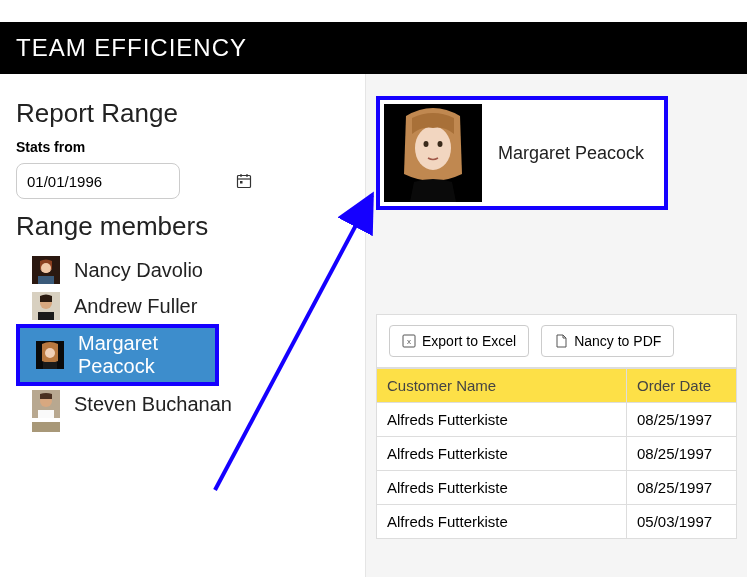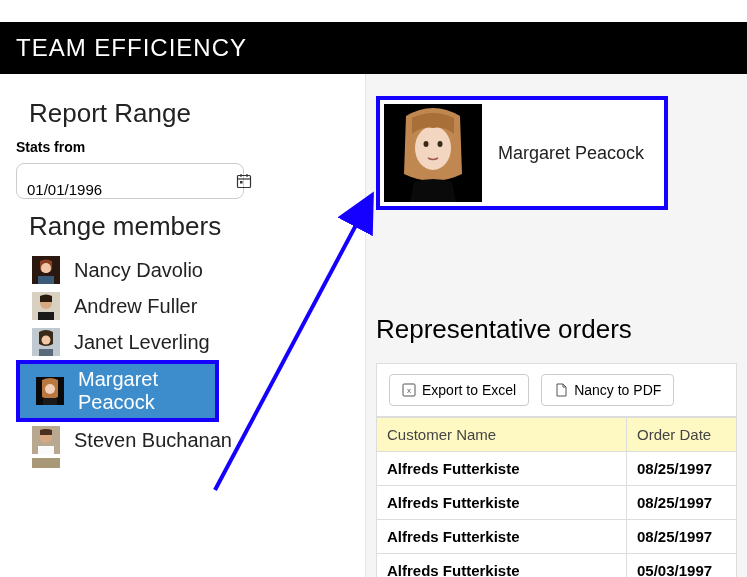--- a/index.html
+++ b/index.html
@@ -2,43 +2,43 @@
 <html><head>
 <meta charset="utf-8">
 <style>
   * { box-sizing: border-box; margin: 0; padding: 0; }
   body { font-family: Arial, Helvetica, sans-serif; width: 747px; height: 577px; overflow: hidden; background: #fff; position: relative; }
   .header { background: #000; color: #fff; padding: 12px 16px; margin-top: 22px; }
   .header h1 { font-size: 24px; font-weight: 400; letter-spacing: 1px; }
   .content { display: flex; height: calc(100% - 48px); }
   .sidebar { width: 365px; padding: 16px; background: #fff; }
   .main { flex: 1; background: #f5f5f5; border-left: 1px solid #e5e5e5; padding: 10px 10px 0 10px; position: relative; }
-  h2.section { font-size: 26px; font-weight: 400; color: #222; margin: 8px 0 10px 13px; }
+  h2.section { font-size: 26px; font-weight: 400; color: #222; margin: 8px 0 10px 0; }
   .field-label { font-size: 14px; font-weight: 700; margin-top: 8px; margin-bottom: 8px; display: block; }
-  .date-input { display: flex; align-items: flex-end; border: 1px solid #ccc; border-radius: 8px; width: 228px; height: 36px; margin-bottom: 12px; }
+  .date-input { display: flex; align-items: center; border: 1px solid #ccc; border-radius: 8px; width: 164px; height: 36px; margin-bottom: 12px; }
   .date-input input { border: none; outline: none; flex: 1; padding: 0 10px; font-size: 15px; background: transparent; }
   .date-input .cal-btn { width: 36px; height: 34px; display: flex; align-items: center; justify-content: center; cursor: pointer; }
   .team-list { margin-top: 4px; }
   .team-item { display: flex; align-items: center; padding: 4px 6px; cursor: pointer; border-radius: 3px; }
   .team-item .avatar { width: 28px; height: 28px; border-radius: 2px; margin-right: 14px; margin-left: 10px; flex-shrink: 0; }
   .team-item .name { font-size: 20px; color: #222; }
   .team-item.selected { background: #3d8dcc; color: #fff; }
   .team-item.selected .name { color: #fff; }
   .selected-box { border: 4px solid #1500ff; padding: 0px; width: 203px; margin-left: 0; }
   .selected-box .team-item { border-radius: 0; }
   .profile-card { background: #fff; border: 4px solid #1500ff; padding: 4px; display: flex; align-items: center; width: 292px; position: absolute; top: 22px; left: 10px; }
   .profile-card .photo { width: 98px; height: 98px; background: #000; flex-shrink: 0; }
   .profile-card .pname { flex: 1; text-align: center; font-size: 18px; color: #222; padding: 0 6px; }
   .orders-section { margin-top: 230px; }
   .orders-section h2 { font-size: 26px; font-weight: 400; margin-bottom: 18px; }
   .export-bar { border: 1px solid #ddd; background: #fff; padding: 10px 12px; display: flex; gap: 12px; }
   .export-btn { border: 1px solid #ccc; background: #fff; border-radius: 4px; padding: 7px 12px; font-size: 14px; display: flex; align-items: center; gap: 6px; cursor: pointer; }
   table.orders { width: 100%; border-collapse: collapse; background: #fff; }
-  table.orders th, table.orders td { border: 1px solid #ddd; padding: 8px 10px; font-size: 15px; text-align: left; font-weight: bold; }
-  table.orders th { font-weight: 400; color: #444; background: #fef9c3; margin-left: 44px; }
+  table.orders th, table.orders td { border: 1px solid #ddd; padding: 8px 10px; font-size: 15px; text-align: left; }
+  table.orders th { font-weight: 400; color: #444; background: #fde047; margin-left: 44px; }
   svg.arrow { position: absolute; top: 0; left: 0; pointer-events: none; z-index: 10; }
   .avatar svg, .photo svg { display: block; }
 </style>
 </head>
 <body>
 
 <div class="header">
   <h1>TEAM EFFICIENCY</h1>
 </div>
 
@@ -76,32 +76,20 @@
       <div class="team-item">
         <span class="avatar">
             <svg width="28" height="28">
               <rect width="28" height="28" fill="#d8d0c0"></rect>
               <circle cx="14" cy="11" r="6" fill="#d8a880"></circle>
               <path d="M8 4 Q14 1 20 4 L20 10 L8 10 Z" fill="#2a1a10"></path>
               <rect x="6" y="20" width="16" height="8" fill="#1a1a1a"></rect>
             </svg>
           </span>
         <span class="name">Andrew Fuller</span>
-      </div>
-      <div class="team-item">
-        <span class="avatar">
-            <svg width="28" height="28">
-              <rect width="28" height="28" fill="#c0c8d0"></rect>
-              <circle cx="14" cy="12" r="5" fill="#e8c0a0"></circle>
-              <path d="M7 4 Q14 0 21 4 L21 16 Q14 20 7 16 Z" fill="#3a2818"></path>
-              <circle cx="14" cy="12" r="4.5" fill="#f0c8a8"></circle>
-              <rect x="7" y="21" width="14" height="7" fill="#5a6a7a"></rect>
-            </svg>
-          </span>
-        <span class="name">Janet Leverling</span>
       </div>
       <div class="selected-box">
         <div class="team-item selected">
           <span class="avatar">
               <svg width="28" height="28">
                 <rect width="28" height="28" fill="#0a0a0a"></rect>
                 <path d="M6 3 Q14 -1 22 3 L22 20 Q14 24 6 20 Z" fill="#b87840"></path>
                 <circle cx="14" cy="12" r="5" fill="#f0d0b8"></circle>
                 <rect x="7" y="21" width="14" height="7" fill="#1a1a1a"></rect>
               </svg>
@@ -141,21 +129,20 @@
             <ellipse cx="56" cy="40" rx="2.5" ry="3" fill="#3a2a1a"></ellipse>
             <path d="M44 54 Q49 57 54 54" stroke="#a05848" stroke-width="1.5" fill="none"></path>
             <path d="M30 78 Q49 72 68 78 L72 98 L26 98 Z" fill="#0a0a0a"></path>
             <path d="M28 14 Q49 4 70 14 L70 30 Q60 22 49 24 Q38 22 28 30 Z" fill="#a87038"></path>
           </svg>
       </div>
       <div class="pname">Margaret Peacock</div>
     </div>
 
     <div class="orders-section">
-      <h2>Representative orders</h2>
       <div class="export-bar">
         <button class="export-btn">
           <svg width="14" height="14" viewBox="0 0 14 14">
               <rect x="1" y="1" width="12" height="12" rx="1" fill="none" stroke="#555" stroke-width="1"></rect>
               <text x="7" y="10" font-size="8" text-anchor="middle" fill="#555" font-family="Arial">x</text>
             </svg>
           <span>Export to Excel</span>
         </button>
         <button class="export-btn">
           <svg width="14" height="14" viewBox="0 0 14 14">

